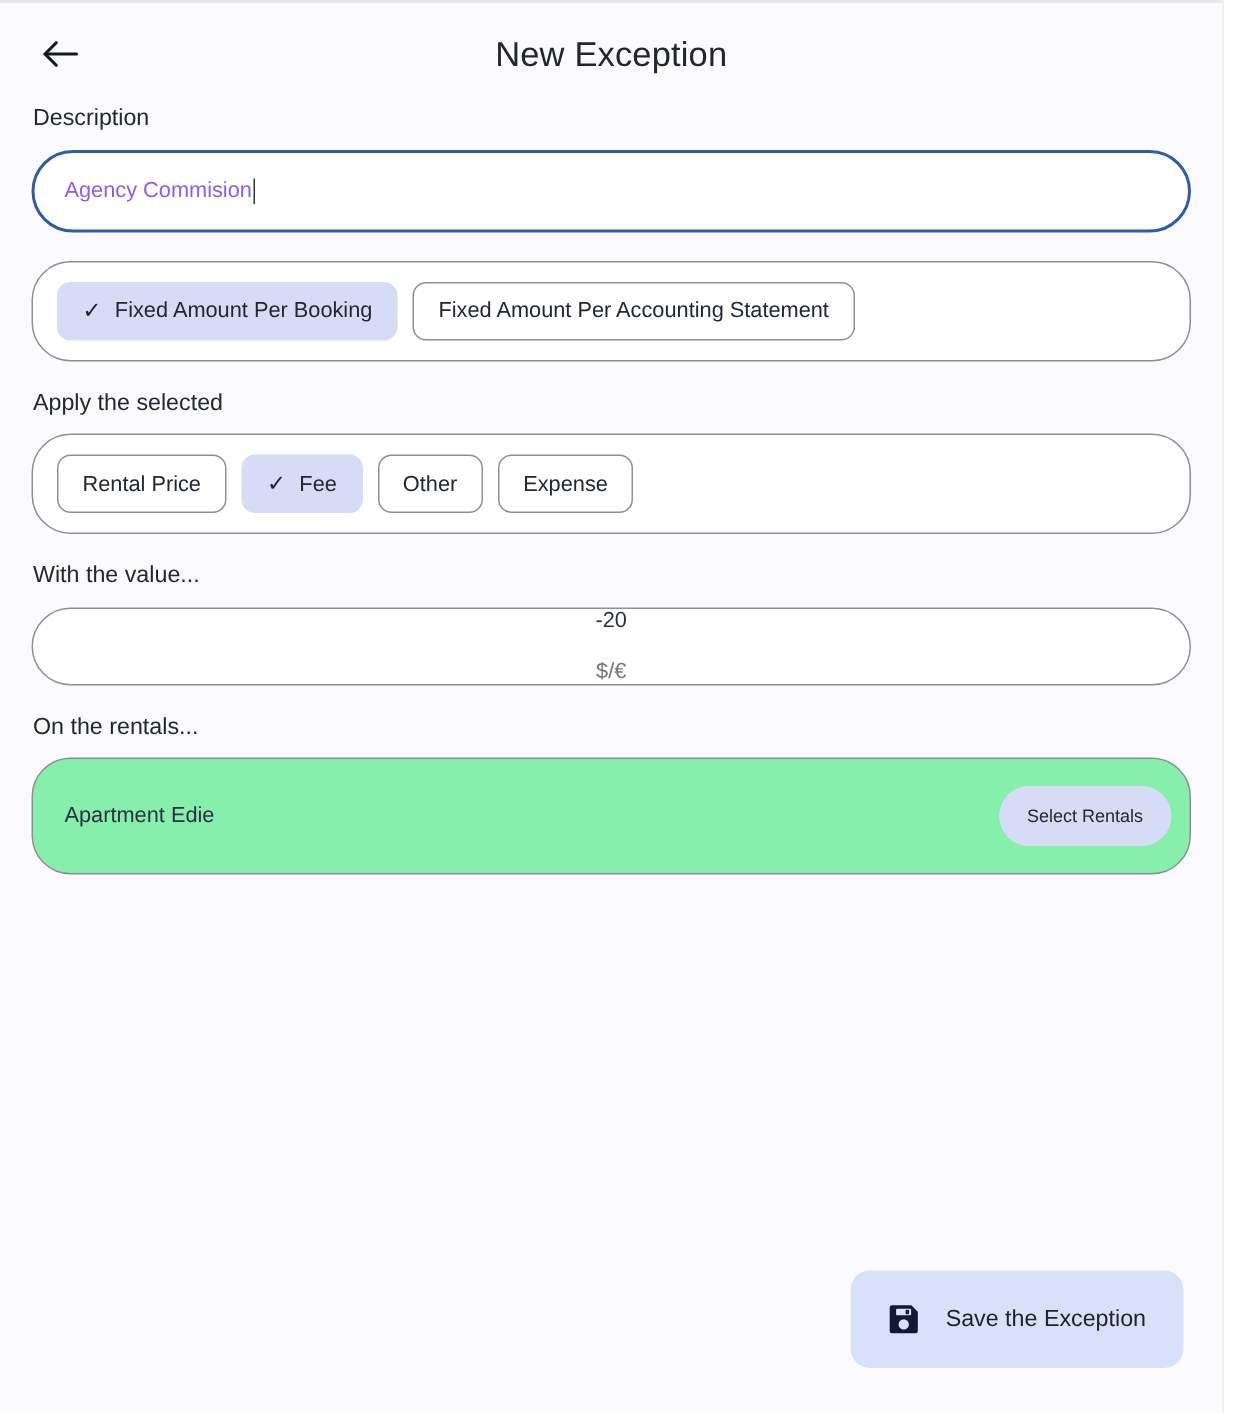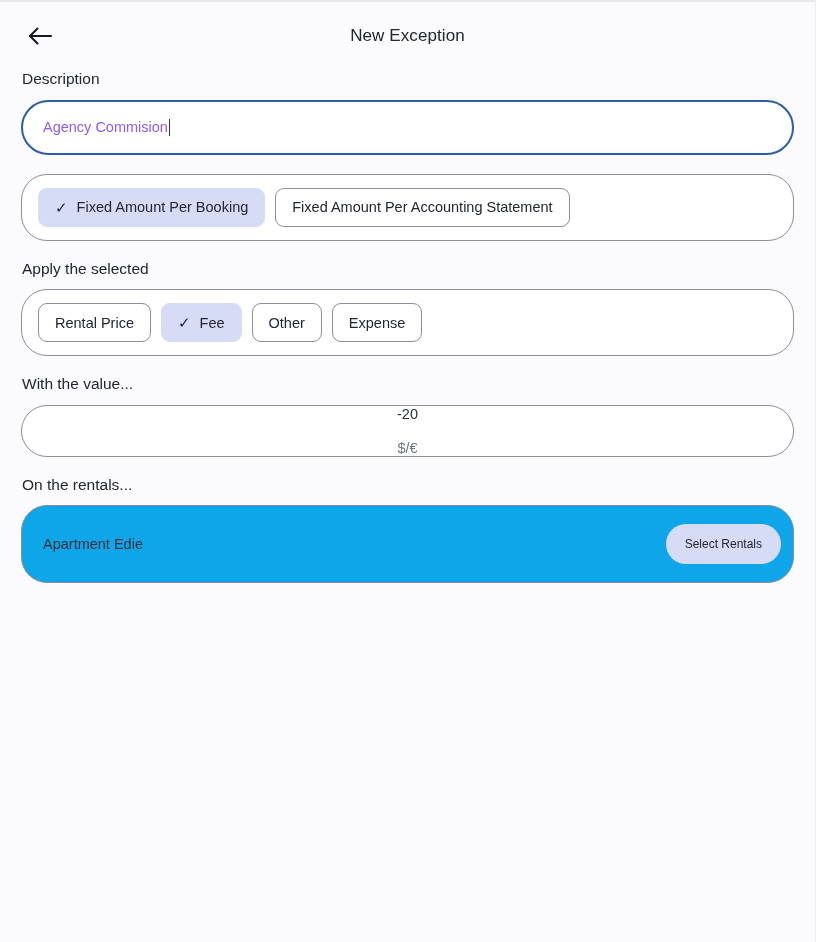--- a/index.html
+++ b/index.html
@@ -61,21 +61,21 @@
     justify-content: center;
     background: none;
     border: none;
     cursor: pointer;
     padding: 0;
   }
   .back-btn svg { display: block; }
   .page-title {
     width: 100%;
     text-align: center;
-    font-size: 17px;
+    font-size: 23px;
     font-weight: 400;
     color: #23262f;
     letter-spacing: .1px;
   }
 
   
   .content {
     padding: 0 21px;
   }
   .field-label {
@@ -165,21 +165,21 @@
     color: #72767f;
     font-size: 14.5px;
   }
 
   
   .rentals-box {
     width: 100%;
     height: 78px;
     border-radius: 26px;
     border: 1px solid #8d8f98;
-    background: #0ea5e9;
+    background: #86efac;
     display: flex;
     align-items: center;
     justify-content: space-between;
     padding: 0 12px 0 21px;
     font-size: 14.5px;
     color: #2c313d;
   }
   .pill-btn {
     background: #d7dcf6;
     border: none;
@@ -289,16 +289,27 @@
     <div class="section">
       <div class="field-label">On the rentals...</div>
       <div class="rentals-box">
         <span>Apartment Edie</span>
         <button class="pill-btn">Select Rentals</button>
       </div>
     </div>
 
   </div>
 
+  <button class="save-fab">
+    <span>
+      <svg width="25" height="25" viewBox="0 0 24 24" fill="none">
+        <path d="M3 4.6A1.6 1.6 0 0 1 4.6 3h12.2L21 7.2v12.2A1.6 1.6 0 0 1 19.4 21H4.6A1.6 1.6 0 0 1 3 19.4V4.6Z" fill="#111a35"></path>
+        <rect x="7.1" y="5.2" width="9.6" height="4.3" rx="0.7" fill="#d7e2fa"></rect>
+        <rect x="13.2" y="5.9" width="2.2" height="2.9" rx="0.5" fill="#111a35"></rect>
+        <circle cx="12" cy="15.3" r="3.3" fill="#d7e2fa"></circle>
+      </svg>
+    </span>
+    <span>Save the Exception</span>
+  </button>
 
 </div>
 
 <div class="right-gutter"></div>
 
 </body></html>

